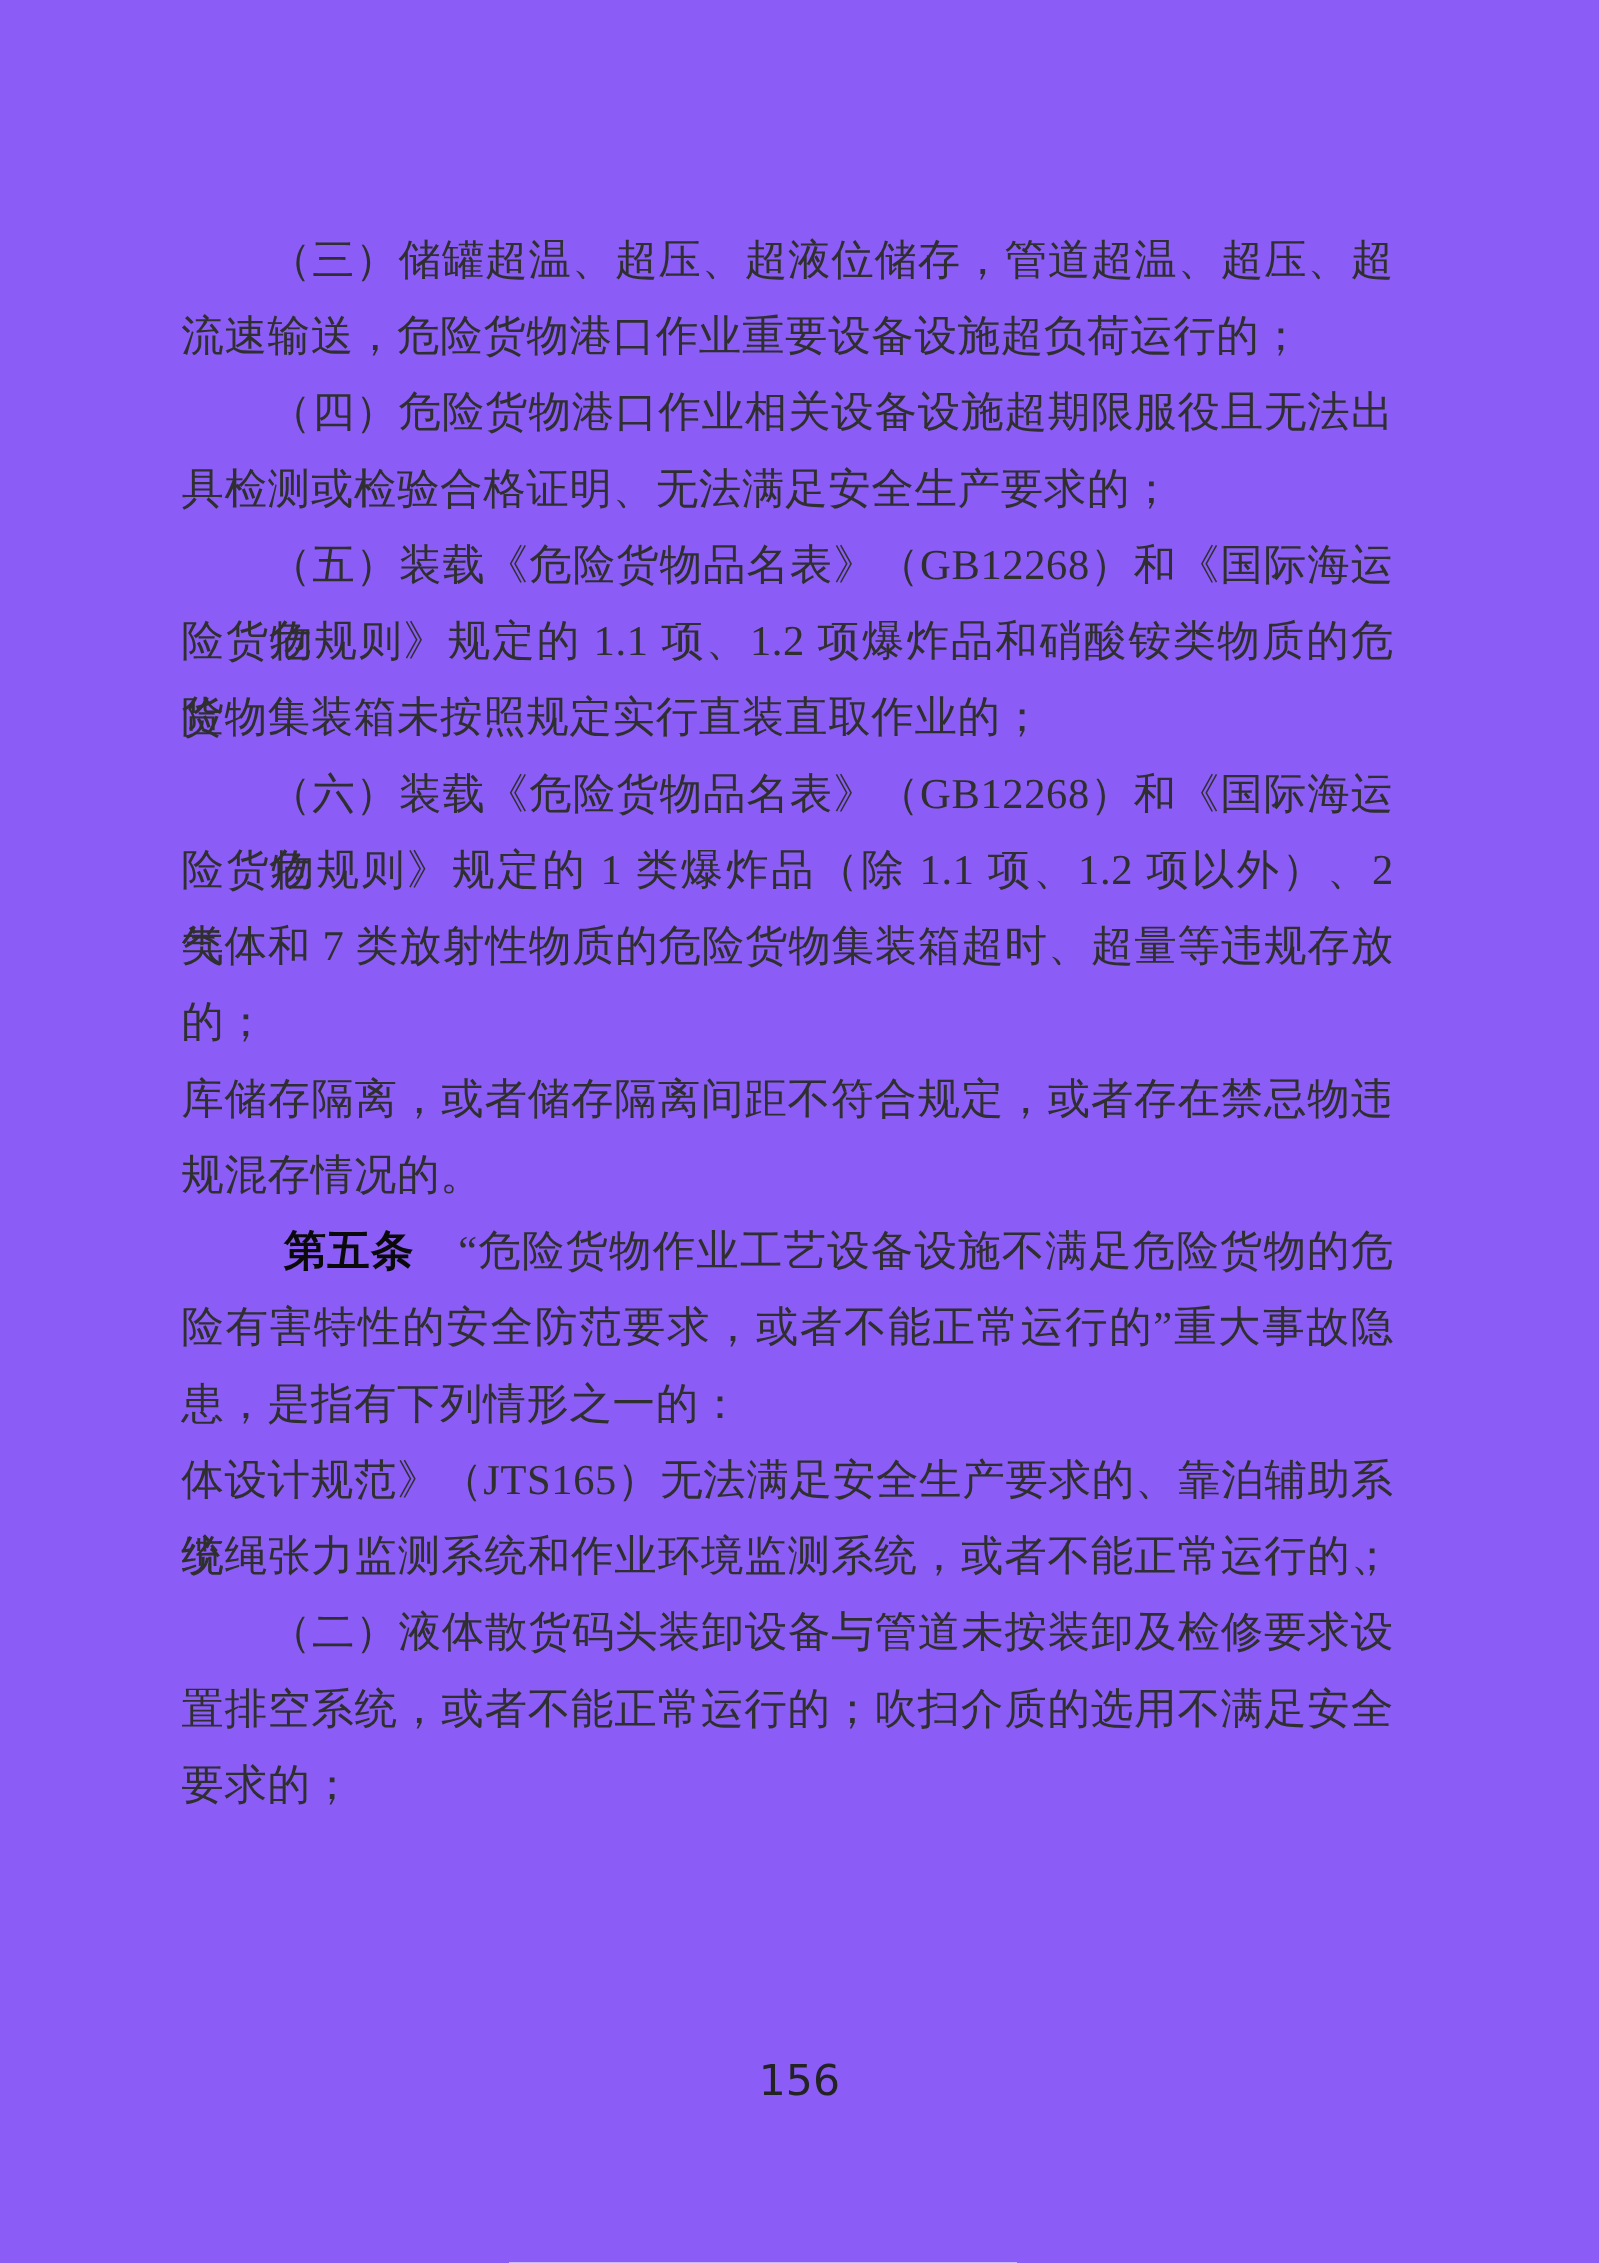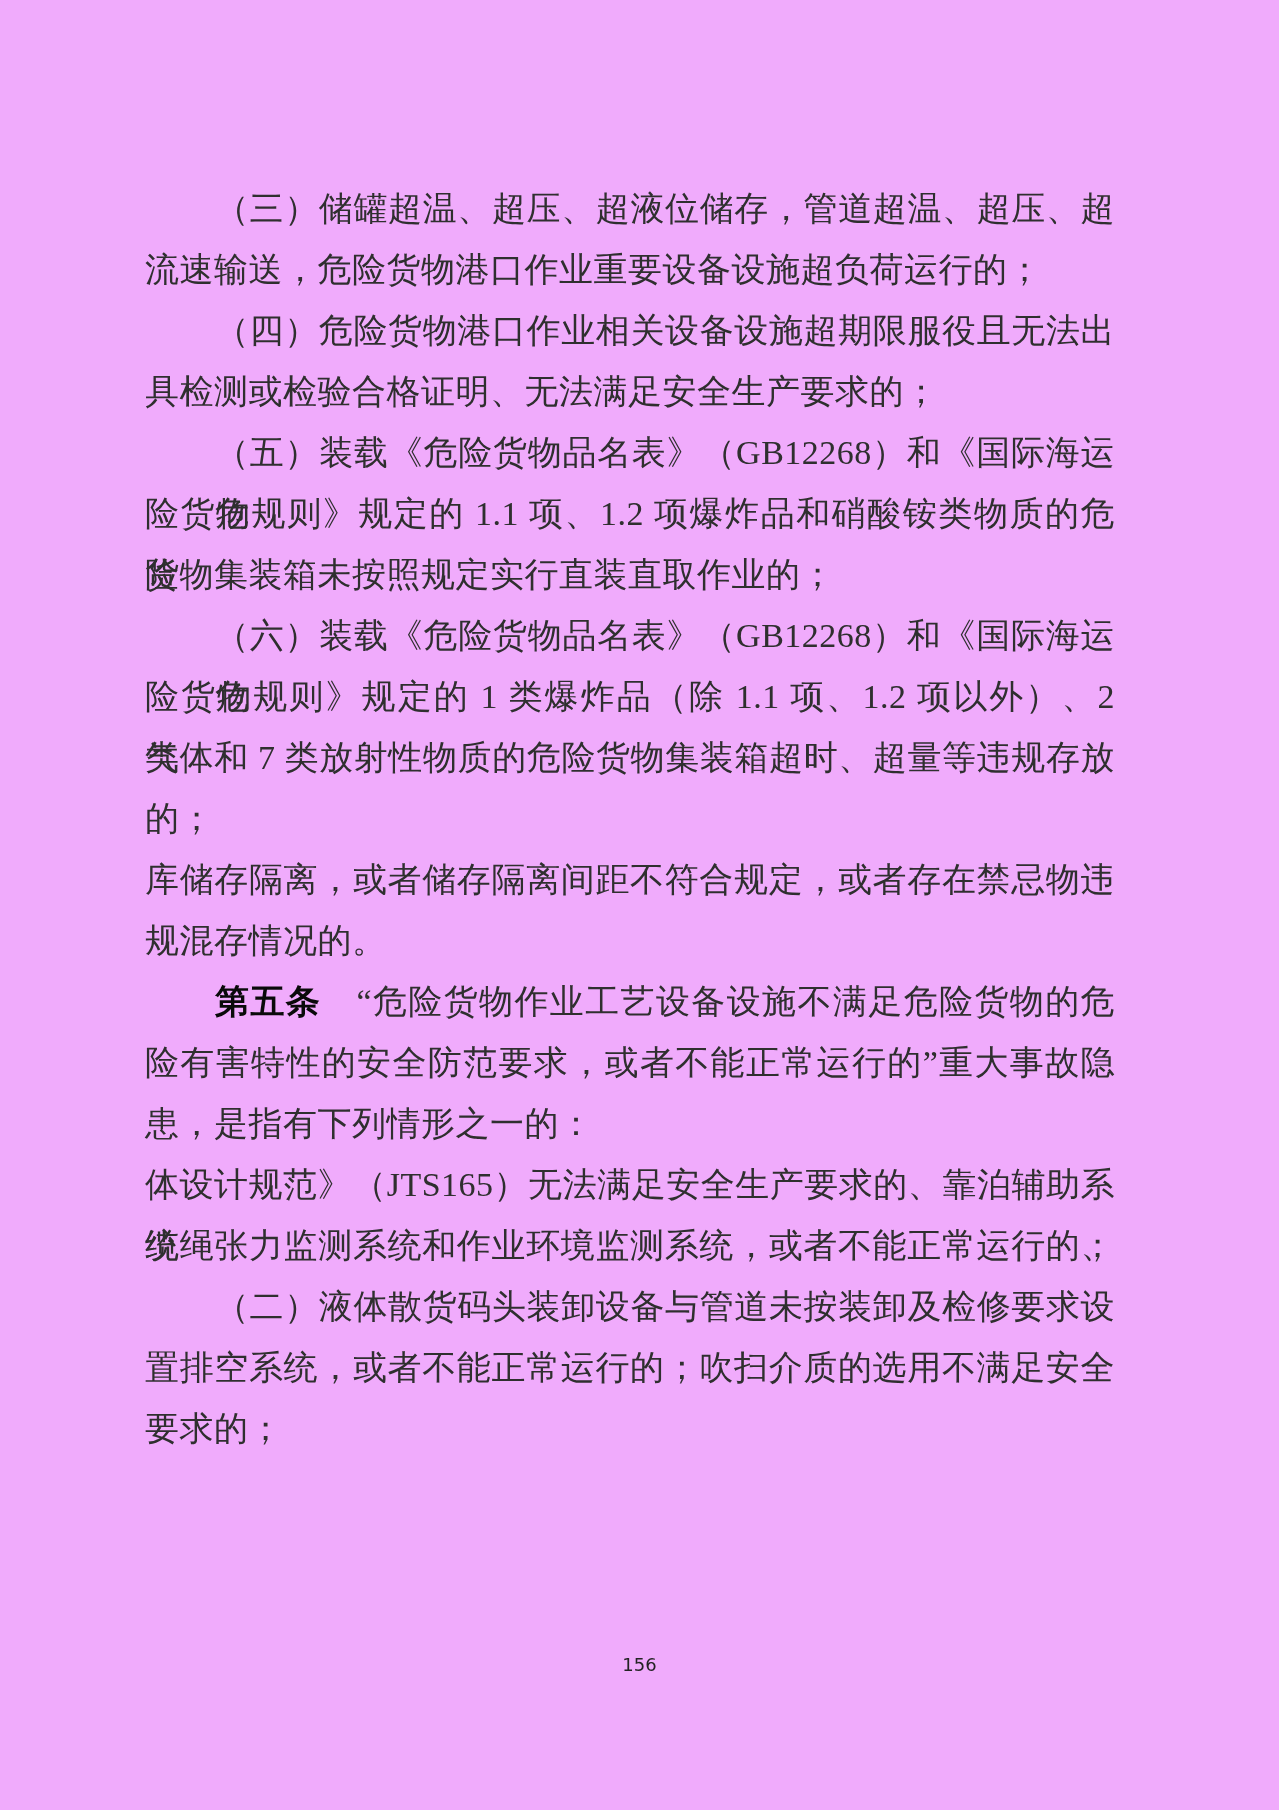--- a/index.html
+++ b/index.html
@@ -4,21 +4,21 @@
 <style>
   html, body {
     margin: 0;
     padding: 0;
     background: #ffffff;
   }
   .doc-page {
     position: relative;
     width: 1279px;
     height: 1810px;
-    background: #f0abfc;
+    background: #8b5cf6;
     overflow: hidden;
     font-family: "Liberation Serif", "DejaVu Serif", serif;
   }
   .text-block {
     position: absolute;
     left: 145px;
     top: 178px;
     width: 970px;
   }
   .line {
@@ -36,29 +36,30 @@
     text-align-last: justify;
     text-justify: inter-ideograph;
   }
   .line.indent {
     padding-left: 70px;
   }
   .line .seg-bold {
     font-family: "Liberation Sans", "DejaVu Sans", sans-serif;
     font-weight: 700;
     color: #0a0a0a;
+    margin-left: 12px;
   }
   .page-number {
     position: absolute;
     top: 1648px;
     left: 0;
     width: 100%;
     text-align: center;
     font-family: "DejaVu Sans", "Liberation Sans", sans-serif;
-    font-size: 18px;
+    font-size: 34px;
     line-height: 34px;
     color: #232323;
   }
 </style>
 </head>
 <body>
 
 <div class="doc-page">
   <div class="text-block">
 

